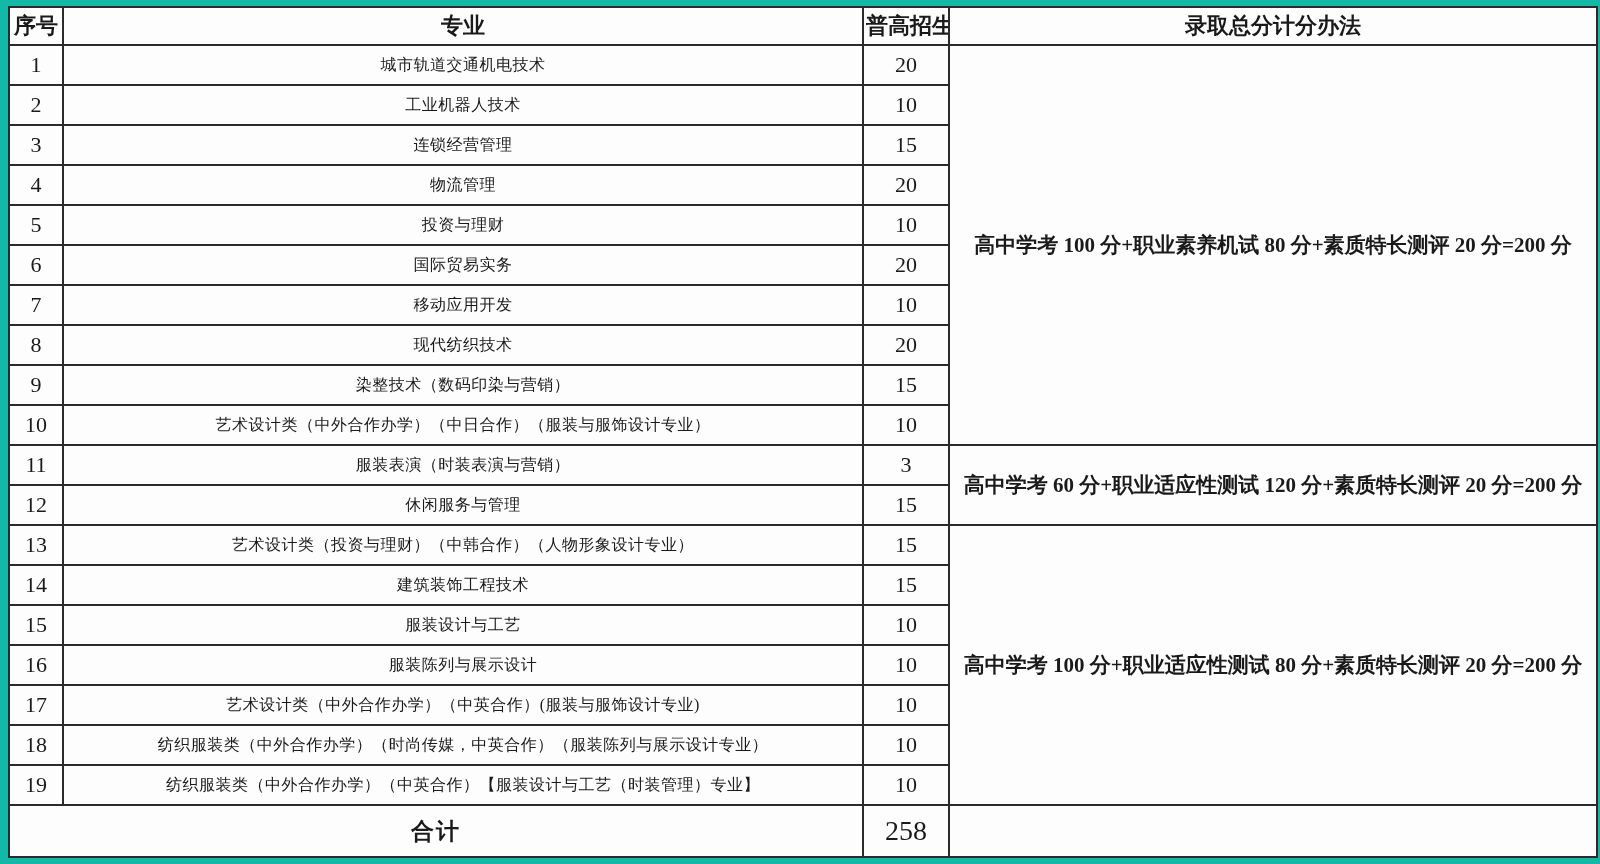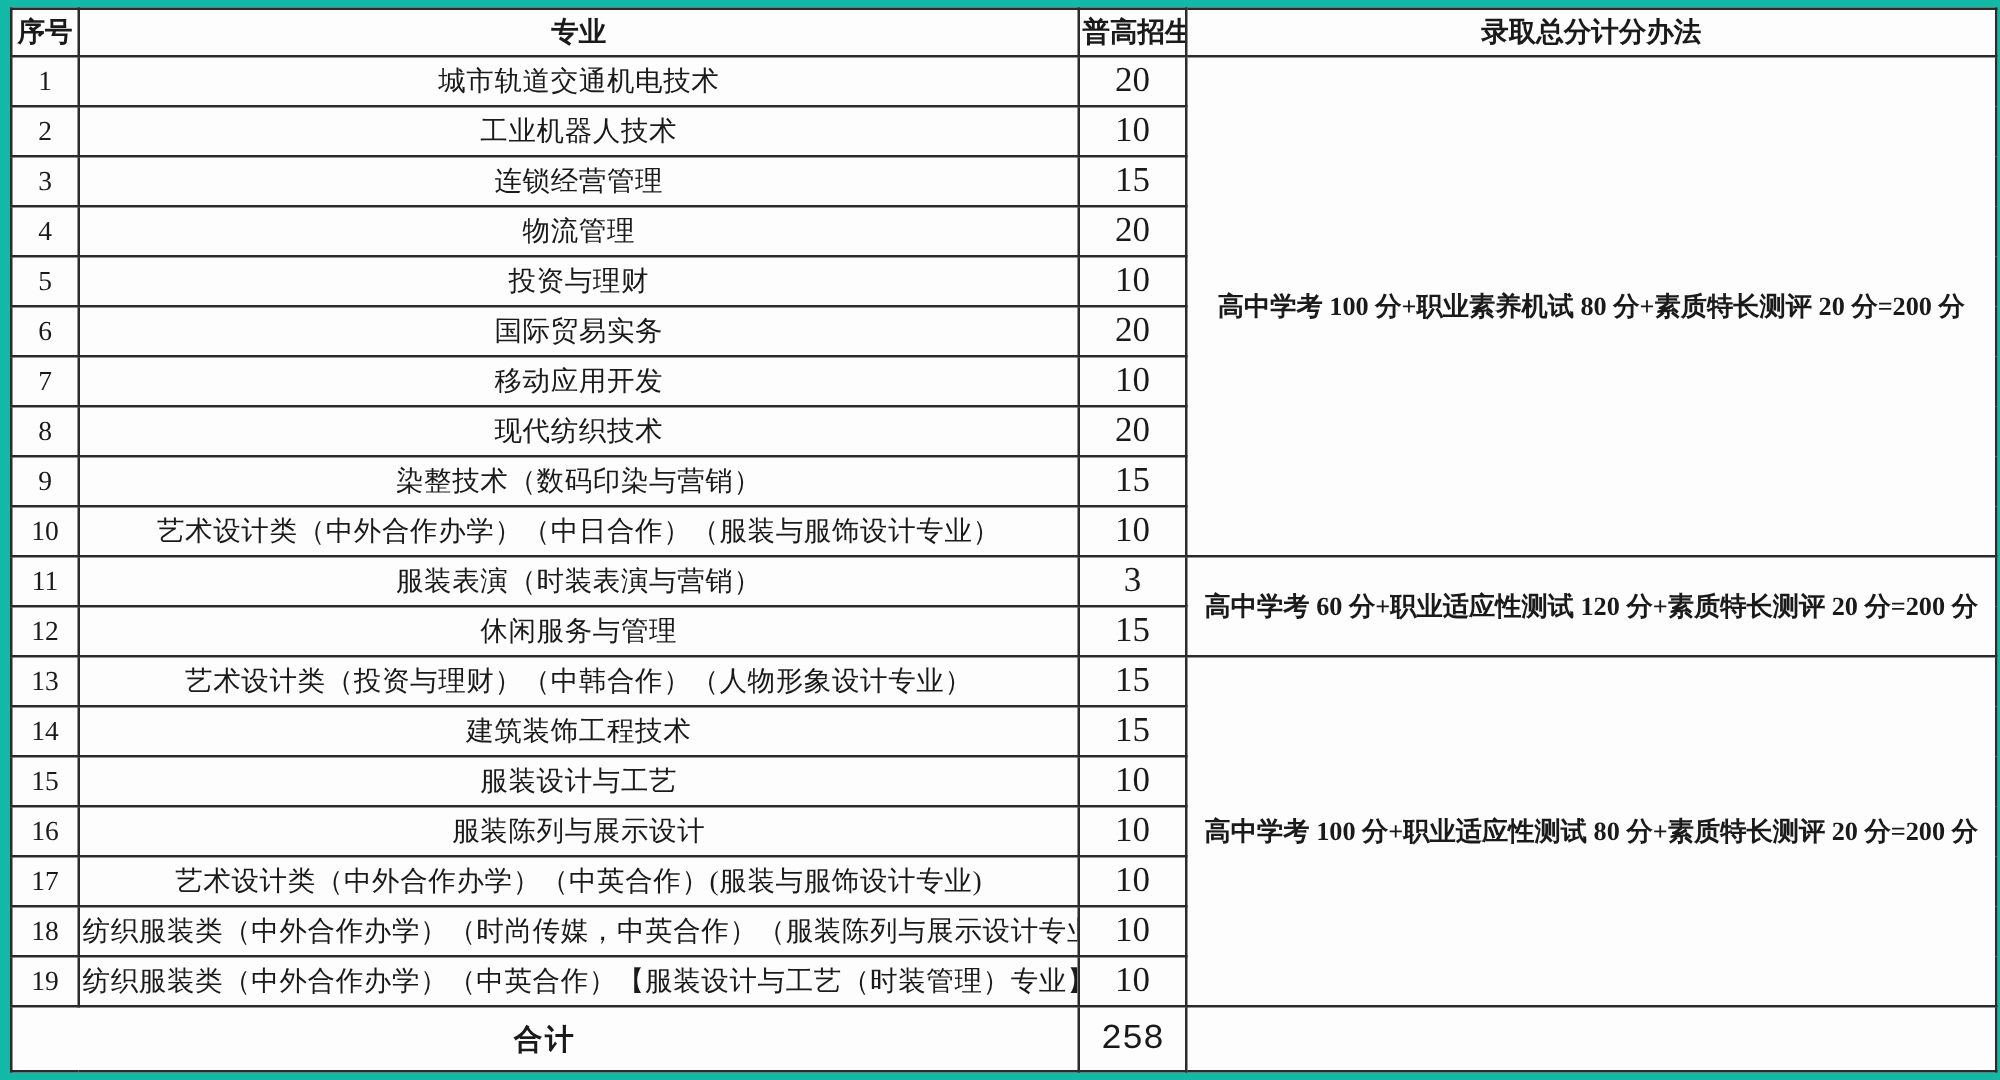--- a/index.html
+++ b/index.html
@@ -33,29 +33,29 @@
     overflow:hidden;
   }
   thead tr{height:38px;}
   thead th{
     font-size:22px;
     font-weight:bold;
     border-bottom-width:3px;
   }
   tbody tr{height:40px;}
   .cell-no{font-size:22px;}
-  .cell-major{font-size:22px;letter-spacing:0.5px;}
-  .cell-quota{font-size:28px;}
+  .cell-major{font-size:16px;letter-spacing:0.5px;}
+  .cell-quota{font-size:22px;}
   .cell-method{
     font-size:21px;
     font-weight:bold;
     letter-spacing:0px;
     margin-left:20px;
   }
-  tfoot tr{height:52px;font-family:Liberation Mono, monospace;}
+  tfoot tr{height:52px;}
   .footer-label{
     font-size:23px;
     font-weight:bold;
     letter-spacing:2px;
   }
   .footer-total{font-size:28px;}
   .footer-method{background:#fdfdfd;}
 </style>
 </head>
 <body>

